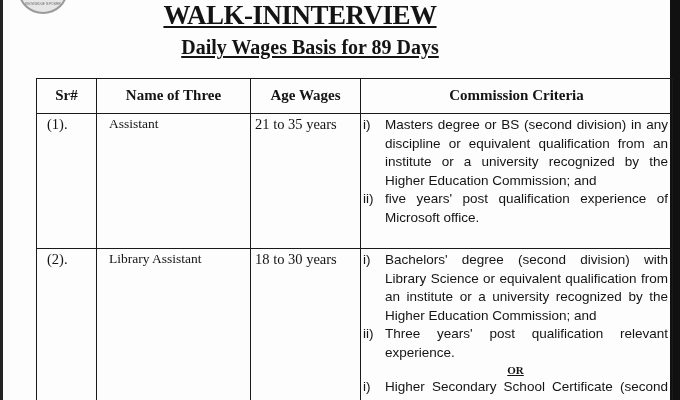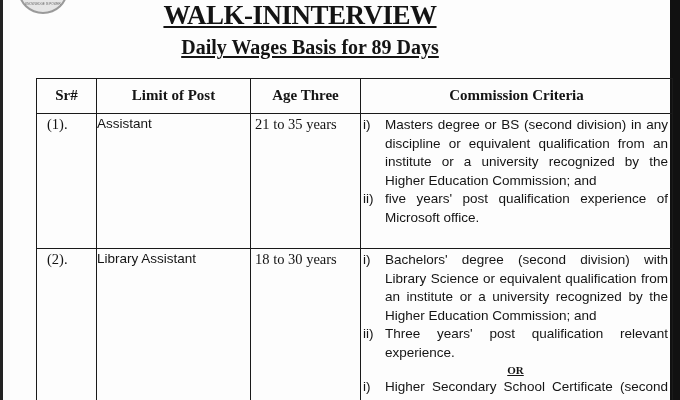--- a/index.html
+++ b/index.html
@@ -35,21 +35,21 @@
   table {
     position: absolute; left: 36px; top: 78px; width: 636px;
     border-collapse: collapse; table-layout: fixed;
     font-size: 14.5px;
   }
   th, td { border: 1.5px solid #1a1a1a; vertical-align: top; }
   th { font-weight: bold; text-align: center; font-size: 15px; height: 18px; padding: 8px 4px; }
   td { padding: 1px 4px; line-height: 18px; }
   col.c1 { width: 60px; } col.c2 { width: 154px; } col.c3 { width: 110px; } col.c4 { width: 312px; }
   td.sr { padding-left: 10px; }
-  td.post { font-family: Liberation Sans, sans-serif; font-size: 13.5px; padding-left: 0; margin-top: 8px; }
+  td.post { font-family: Liberation Serif, serif; font-size: 13.5px; padding-left: 12px; margin-top: 8px; }
   td.age { text-align: left; }
   .crit { font-family: "Liberation Sans", sans-serif; font-size: 13.5px; line-height: 18.5px; padding: 2px 4px 2px 2px; }
   .item { display: flex; }
   .num { width: 22px; flex: none; }
   .txt { flex: 1; text-align: justify; }
   .or { text-align: center; font-weight: bold; font-family: "Liberation Serif", serif; font-size: 11px; text-decoration: underline; line-height: 16px; }
   tr.r1 td { height: 130px; }
   tr.r2 td { height: 200px; }
 </style>
 </head>
@@ -68,22 +68,22 @@
 <table>
   <colgroup>
       <col class="c1">
       <col class="c2">
       <col class="c3">
       <col class="c4">
     </colgroup>
   <thead>
     <tr>
       <th>Sr#</th>
-      <th>Limit of Post</th>
-      <th>Age Three</th>
+      <th>Name of Three</th>
+      <th>Age Wages</th>
       <th>Commission Criteria</th>
     </tr>
   </thead>
   <tbody>
     <tr class="r1">
       <td class="sr">(1).</td>
       <td class="post">Assistant</td>
       <td class="age">21 to 35 years</td>
       <td class="crit">
         <div class="item">

